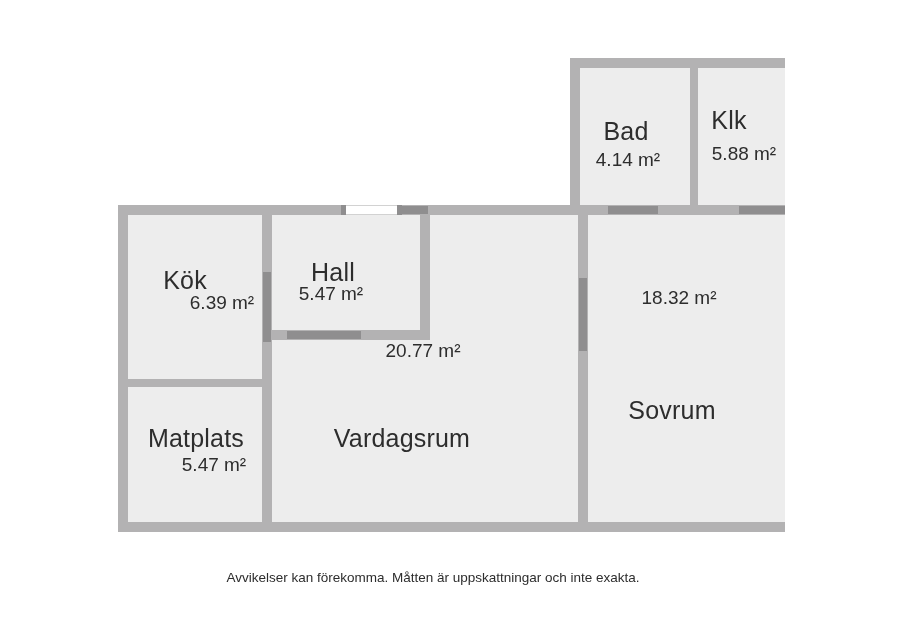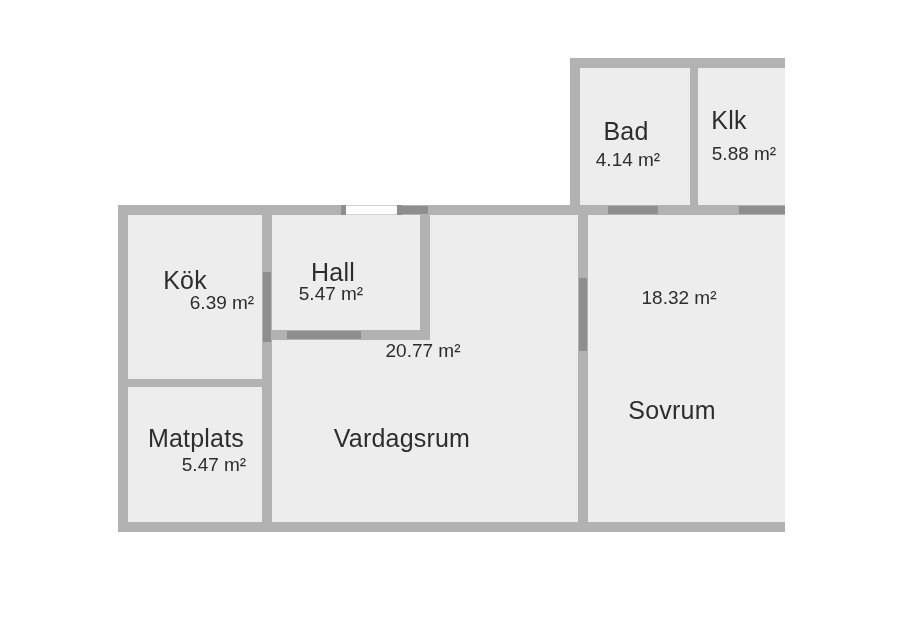--- a/index.html
+++ b/index.html
@@ -87,14 +87,15 @@
 
   <div class="room-label room-name" style="left:196px; top:438px">Matplats</div>
   <div class="room-label room-area" style="left:214px; top:465px">5.47 m²</div>
 
   <div class="room-label room-name" style="left:402px; top:438px">Vardagsrum</div>
   <div class="room-label room-area" style="left:423px; top:351px">20.77 m²</div>
 
   <div class="room-label room-name" style="left:672px; top:410px">Sovrum</div>
   <div class="room-label room-area" style="left:679px; top:298px">18.32 m²</div>
 
+  <div class="disclaimer" style="left:433px; top:577px">Avvikelser kan förekomma. Måtten är uppskattningar och inte exakta.</div>
 
 </div>
 
 </body></html>

